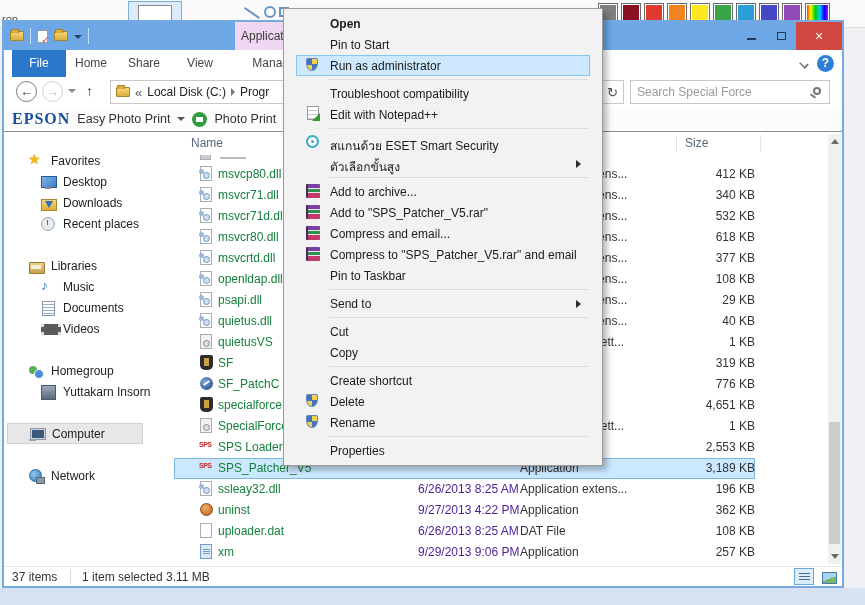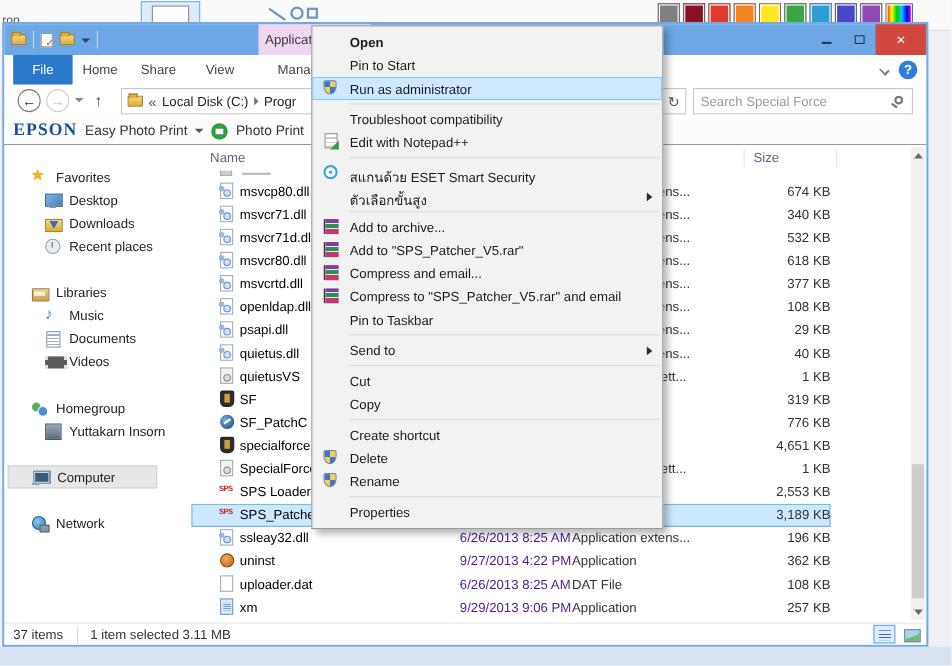--- a/index.html
+++ b/index.html
@@ -103,21 +103,21 @@
   .headers { position:absolute; left:0; top:0; width:656px; height:23px; color:#56687c; }
   .hdr { position:absolute; top:4px; }
   .h-name{left:17px;} .h-date{left:232px;} .h-type{left:346px;} .h-size{left:511px;}
   .hline { position:absolute; top:3px; width:1px; height:17px; background:#e4e4e4; }
   .rows { position:absolute; left:0; top:23px; width:656px; }
   .partial-row { position:relative; height:9px; overflow:hidden; }
   .partial-row .fico-sliver { position:absolute; left:26px; top:0; width:11px; height:5px; background:#c9ced4; border:1px solid #a8aeb4; border-top:none; }
   .partial-row .txt-sliver { position:absolute; left:46px; top:2px; width:26px; height:2px; background:#b8bcc0; }
   .frow { position:relative; height:21px; }
   .frow.selected { background:#cce8ff; box-shadow:inset 0 0 0 1px #7ab8e8; width:581px; }
-  .fname { position:absolute; left:44px; top:3px; color:#000000; white-space:nowrap;text-align:right; }
+  .fname { position:absolute; left:44px; top:3px; color:#15803d; white-space:nowrap;text-align:right; }
   .fdate { position:absolute; left:244px; top:3px; color:#4c1d95; white-space:nowrap; }
   .ftype { position:absolute; left:346px; top:3px; color:#333; white-space:nowrap; }
   .fsize { position:absolute; left:470px; top:3px; width:111px; text-align:right; color:#333; }
   .fi-dll,.fi-config,.fi-dat,.fi-xm { position:absolute; left:26px; top:2px; width:12px; height:15px; background:#fff; border:1px solid #a8aeb4; }
   .fi-dll::after { content:''; position:absolute; right:1px; bottom:1px; width:5px; height:5px; border-radius:50%; background:#cfe0f4; border:1px solid #6b93c4; box-shadow:-5px -4px 0 -1px #9ab8dc; }
   .fi-config { background:#f2f2f2; }
   .fi-config::after { content:''; position:absolute; right:1px; bottom:1px; width:5px; height:5px; border-radius:50%; background:#ddd; border:1px solid #8a8a8a; }
   .fi-xm { background:#dcEAf8; border-color:#6f9cc8; }
   .fi-xm::after { content:''; position:absolute; left:2px; top:3px; width:7px; height:7px; background:repeating-linear-gradient(#dcEAf8 0 1px,#6f9cc8 1px 2px); }
   .fi-crest { position:absolute; left:26px; top:2px; width:13px; height:15px; background:#2c2c2c; border-radius:2px 2px 5px 5px; }
@@ -141,21 +141,21 @@
   .st-div { position:absolute; left:66px; top:2px; width:1px; height:15px; background:#d8d8d8; }
   .st-sel { position:absolute; left:78px; top:3px; color:#333; }
   .st-size { position:absolute; left:162px; top:3px; color:#333; }
   .viewbtns { position:absolute; right:4px; top:1px; display:flex; gap:4px; }
   .vbtn { width:20px; height:17px; position:relative; border:1px solid transparent; }
   .vbtn.active { border-color:#66a8e0; background:#dcedfc; }
   .vb-lines::after { content:''; position:absolute; left:4px; top:4px; width:11px; height:9px; background:repeating-linear-gradient(#4a6a8a 0 1px,transparent 1px 3px); }
   .vb-pic::after { content:''; position:absolute; left:3px; top:3px; width:13px; height:10px; background:linear-gradient(160deg,#a8d4ee 0 55%,#7ab868 55%); border:1px solid #4a7aa8; }
 
   
-  .ctxmenu { position:absolute; left:283px; top:8px; width:320px; background:#f2f2f2; border:1px solid #9a9a9a; box-shadow:4px 4px 6px rgba(0,0,0,.28); padding:4px 0; z-index:50;margin-top:15px; }
+  .ctxmenu { position:absolute; left:283px; top:8px; width:320px; background:#f2f2f2; border:1px solid #9a9a9a; box-shadow:4px 4px 6px rgba(0,0,0,.28); padding:4px 12px; z-index:50; }
   .mitem { position:relative; height:21px; padding:4px 6px 0 34px; color:#1a1a1a; white-space:nowrap; }
   .mitem.bold { font-weight:bold; }
   .mitem.highlighted { background:#cde8ff; box-shadow:inset 0 0 0 1px #84c7f0; }
   .msep { height:1px; background:#dcdcdc; margin:3px 2px 3px 33px; }
   .marrow { position:absolute; right:9px; top:7px; width:0; height:0; border-top:4px solid transparent; border-bottom:4px solid transparent; border-left:5px solid #2a2a2a; }
   .mi-uac-shield { position:absolute; left:10px; top:3px; width:12px; height:13px; border:1px solid #6a86b8; border-radius:2px 2px 50% 50% / 2px 2px 58% 58%; background:conic-gradient(#f2d14d 0 25%,#4472c4 25% 50%,#f2d14d 50% 75%,#4472c4 75% 100%); }
   .mi-notepadpp { position:absolute; left:11px; top:2px; width:12px; height:14px; background:repeating-linear-gradient(#fff 0 3px,#c8c8c8 3px 4px); border:1px solid #999; }
   .mi-notepadpp::after { content:''; position:absolute; right:-2px; bottom:-2px; width:0; height:0; border-left:8px solid transparent; border-bottom:8px solid #3a9a3a; }
   .mi-eset { position:absolute; left:10px; top:3px; width:13px; height:13px; border:2px solid #38a8c8; border-radius:50%; background:#fff; }
   .mi-eset::after { content:''; position:absolute; left:3px; top:3px; width:3px; height:3px; border-radius:50%; background:#38a8c8; }
@@ -316,21 +316,21 @@
       <div class="rows" id="rows">
         <div class="partial-row">
           <span class="fico-sliver"></span>
           <span class="txt-sliver"></span>
         </div>
       <div class="frow">
             <span class="fi-dll"></span>
             <span class="fname">msvcp80.dll</span>
             <span class="fdate"></span>
             <span class="ftype">Application extens...</span>
-            <span class="fsize">674 KB</span>
+            <span class="fsize">412 KB</span>
           </div>
           <div class="frow">
             <span class="fi-dll"></span>
             <span class="fname">msvcr71.dll</span>
             <span class="fdate"></span>
             <span class="ftype">Application extens...</span>
             <span class="fsize">340 KB</span>
           </div>
           <div class="frow">
             <span class="fi-dll"></span>

